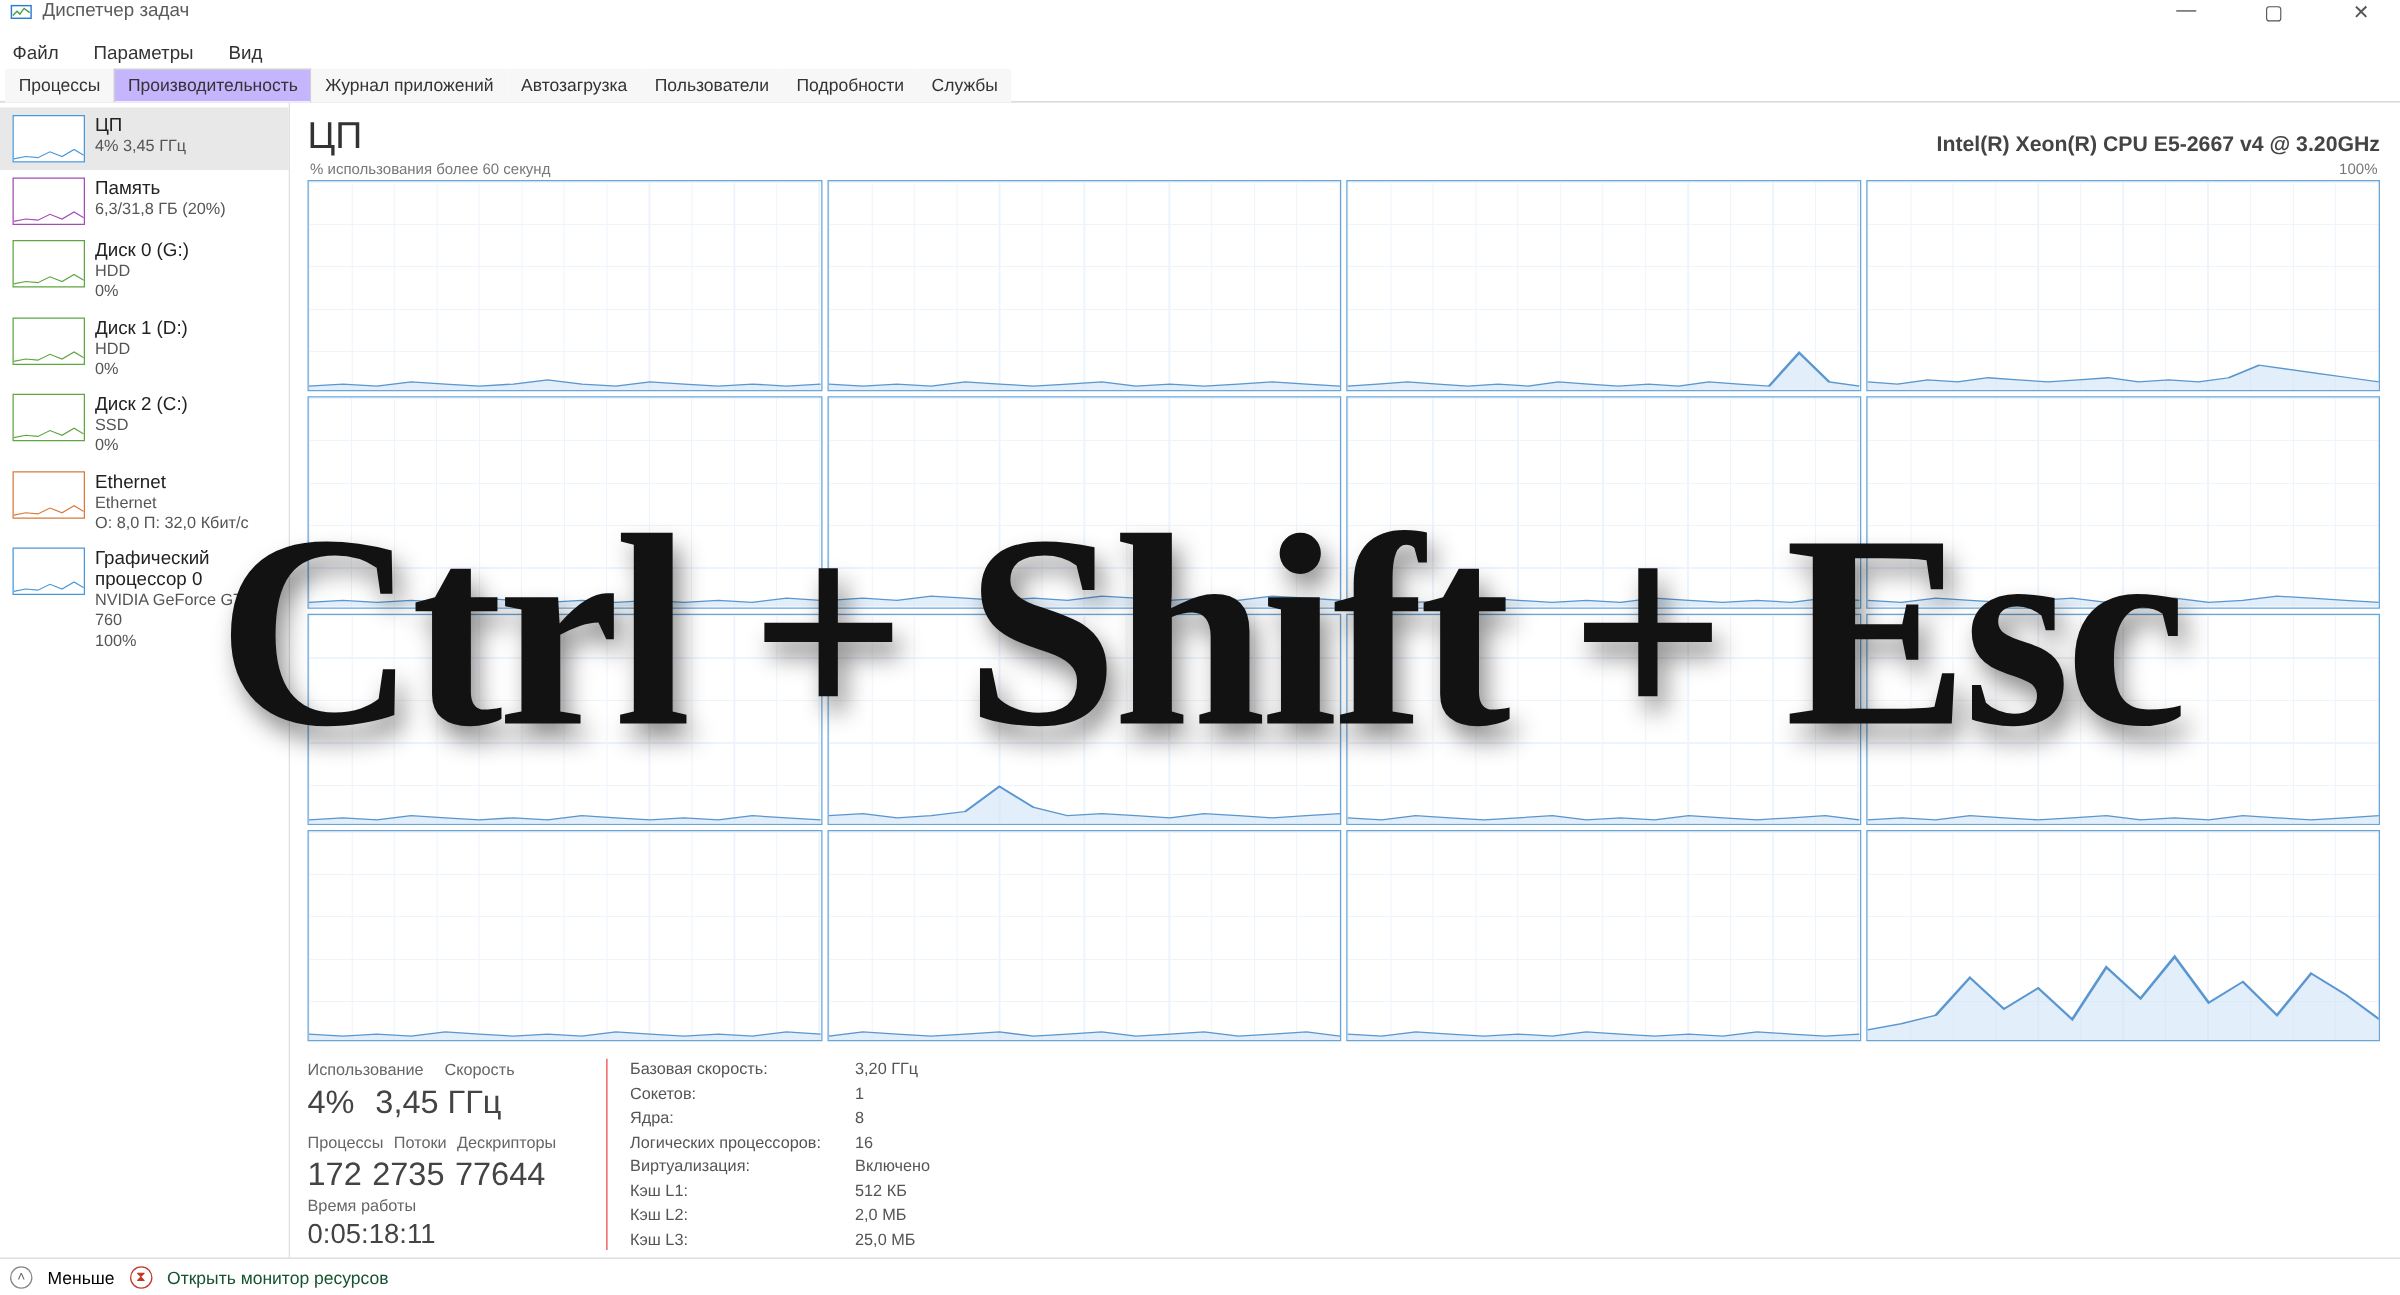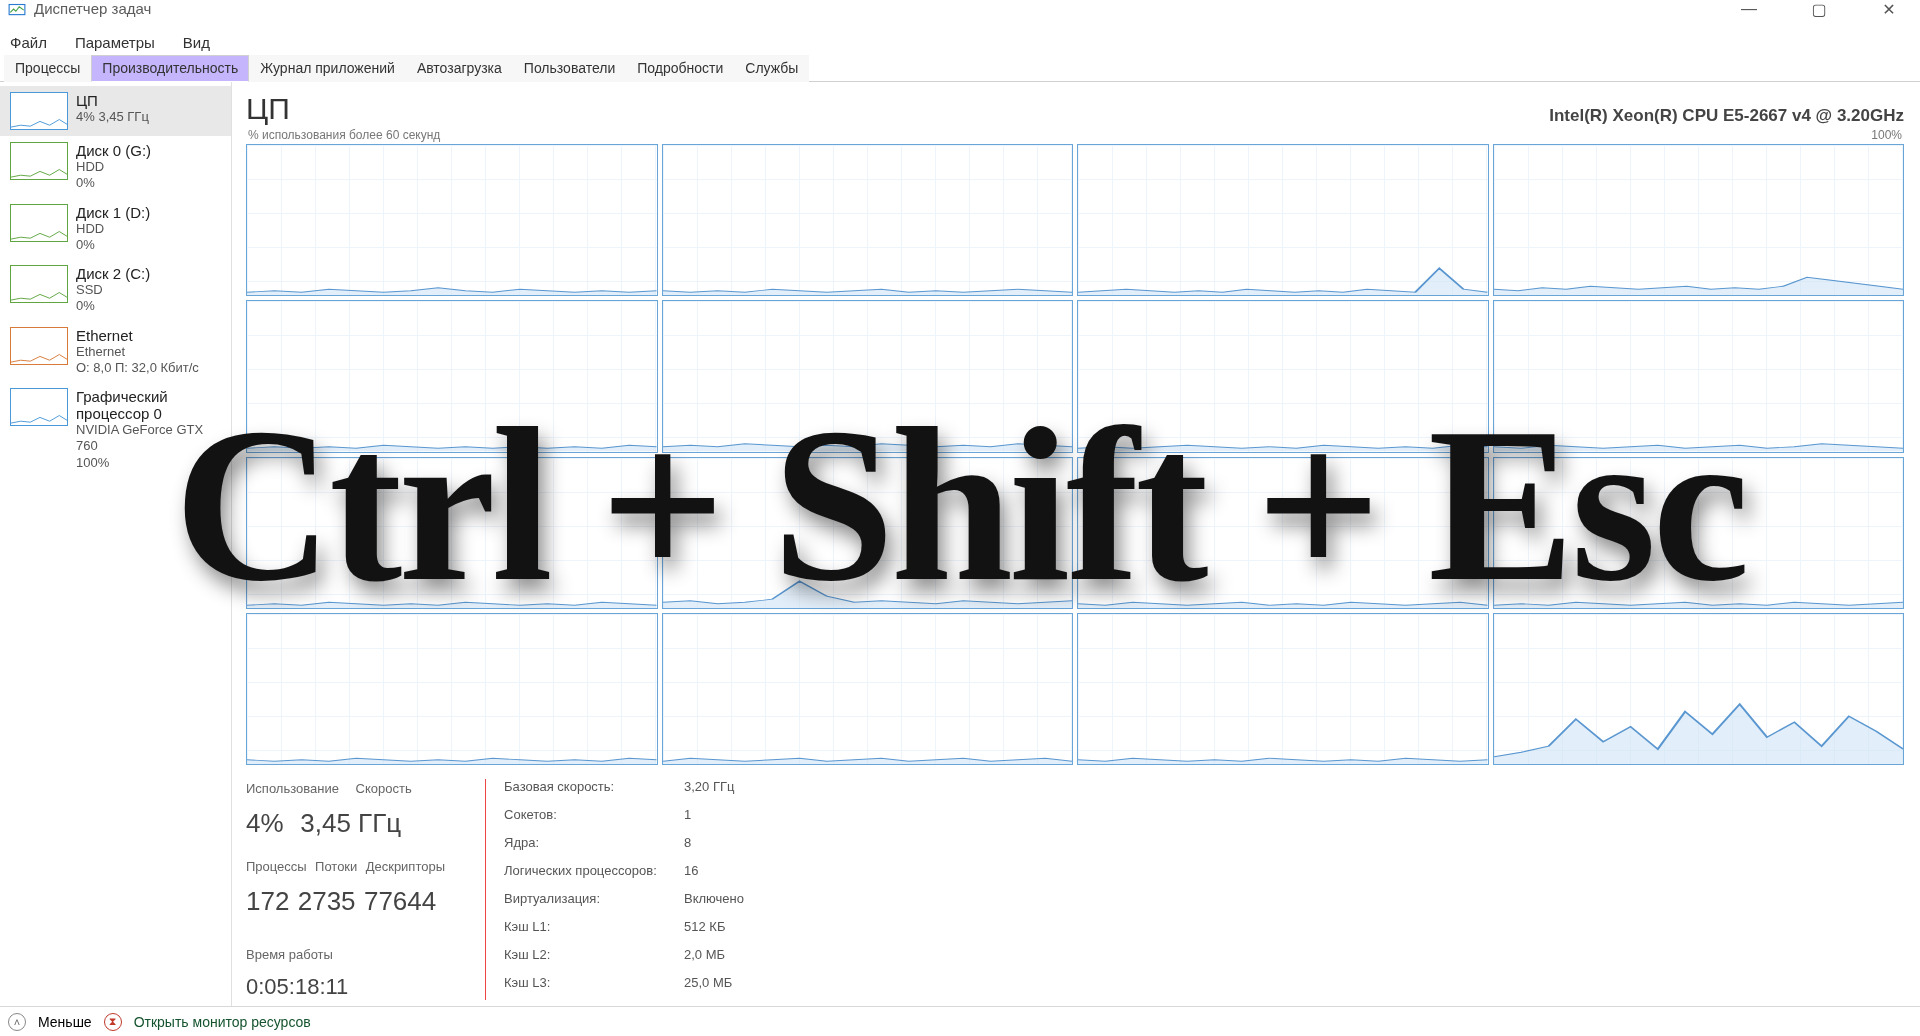--- a/index.html
+++ b/index.html
@@ -30,21 +30,21 @@
 .head h1 { font-size:30px; font-weight:400; color:#333; }
 .head .model { font-size:17px; color:#444;font-weight:bold; }
 .sub { display:flex; justify-content:space-between; font-size:12px; color:#777; margin:2px 2px 2px 2px; }
 .grid { flex:1; display:grid; grid-template-columns:repeat(4,1fr); grid-template-rows:repeat(4,1fr); gap:4px; }
 .cell { border:1px solid #6aa5d8; position:relative; background:
  repeating-linear-gradient(to right, #eef4fb 0 1px, transparent 1px 34px),
  repeating-linear-gradient(to bottom, #eef4fb 0 1px, transparent 1px 34px);
 }
 .cell svg { position:absolute; inset:0; width:100%; height:100%; }
 .stats { display:flex; gap:40px; padding:14px 0 6px 0; }
-.stats .col { display:flex; flex-direction:column; gap:12px; }
+.stats .col { display:flex; flex-direction:column; gap:2px; }
 .stats .lbl { font-size:13px; color:#666; }
 .stats .val { font-size:26px; color:#444; }
 .stats .kv { display:grid; grid-template-columns:180px 110px; row-gap:3px; font-size:13px; color:#555; border-left:1px solid #ef4444; padding-left:18px; }
 .statusbar { position:absolute; bottom:0; left:0; right:0; height:30px; border-top:1px solid #d8d8d8; display:flex; align-items:center; gap:12px; padding:0 8px; font-size:14px; }
 .statusbar .circ { width:18px; height:18px; border:1.5px solid #888; border-radius:50%; display:inline-flex; align-items:center; justify-content:center; font-size:11px; color:#666; }
 .statusbar a { color:#14532d; text-decoration:none; }
 .overlay { position:absolute; top:50%; left:50%; transform:translate(-50%,-55%); font-family:"Brush Script MT","Segoe Script",cursive; font-size:220px; font-weight:700; color:#121212; text-shadow:6px 12px 20px rgba(0,0,0,0.45); white-space:nowrap; pointer-events:none; letter-spacing:-4px; }
 </style>
 </head>
 <body>
@@ -85,20 +85,31 @@
           <svg viewBox="0 0 58 38" preserveAspectRatio="none">
             <polyline points="0,36 10,34 20,35 30,30 40,34 50,28 58,33" stroke="#4a98d8" fill="none" stroke-width="1"></polyline>
           </svg>
         </div>
   <div class="side-text">
           <div class="t1">ЦП</div>
           <div class="t2">4% 3,45 ГГц</div>
         </div>
       </div>
       <div class="side-item">
+        <div class="thumb mem">
+          <svg viewBox="0 0 58 38" preserveAspectRatio="none">
+            <polyline points="0,36 10,34 20,35 30,30 40,34 50,28 58,33" stroke="#a44cb5" fill="none" stroke-width="1"></polyline>
+          </svg>
+        </div>
+  <div class="side-text">
+          <div class="t1">Память</div>
+          <div class="t2">6,3/31,8 ГБ (20%)</div>
+        </div>
+      </div>
+      <div class="side-item">
         <div class="thumb disk">
           <svg viewBox="0 0 58 38" preserveAspectRatio="none">
             <polyline points="0,36 10,34 20,35 30,30 40,34 50,28 58,33" stroke="#5fa640" fill="none" stroke-width="1"></polyline>
           </svg>
         </div>
   <div class="side-text">
           <div class="t1">Диск 0 (G:)</div>
           <div class="t2">HDD<br>0%</div>
         </div>
       </div>
@@ -255,21 +266,21 @@
           </svg>
         </div>
       </div>
 
     <div class="stats">
       <div class="col">
         <div><span class="lbl">Использование</span>&nbsp;&nbsp;&nbsp;&nbsp;<span class="lbl">Скорость</span></div>
         <div><span class="val">4%</span>&nbsp;&nbsp;&nbsp;&nbsp;<span class="val">3,45 ГГц</span></div>
         <div style="margin-top:6px"><span class="lbl">Процессы</span>&nbsp;&nbsp;<span class="lbl">Потоки</span>&nbsp;&nbsp;<span class="lbl">Дескрипторы</span></div>
         <div><span class="val">172</span>&nbsp;&nbsp;<span class="val">2735</span>&nbsp;&nbsp;<span class="val">77644</span></div>
-        <div class="lbl" style="margin-top:18px">Время работы</div>
+        <div class="lbl" style="margin-top:0">Время работы</div>
         <div class="val" style="font-size:22px">0:05:18:11</div>
       </div>
       <div class="kv" id="kv">
           <div>Базовая скорость:</div>
           <div>3,20 ГГц</div>
           <div>Сокетов:</div>
           <div>1</div>
           <div>Ядра:</div>
           <div>8</div>
           <div>Логических процессоров:</div>

